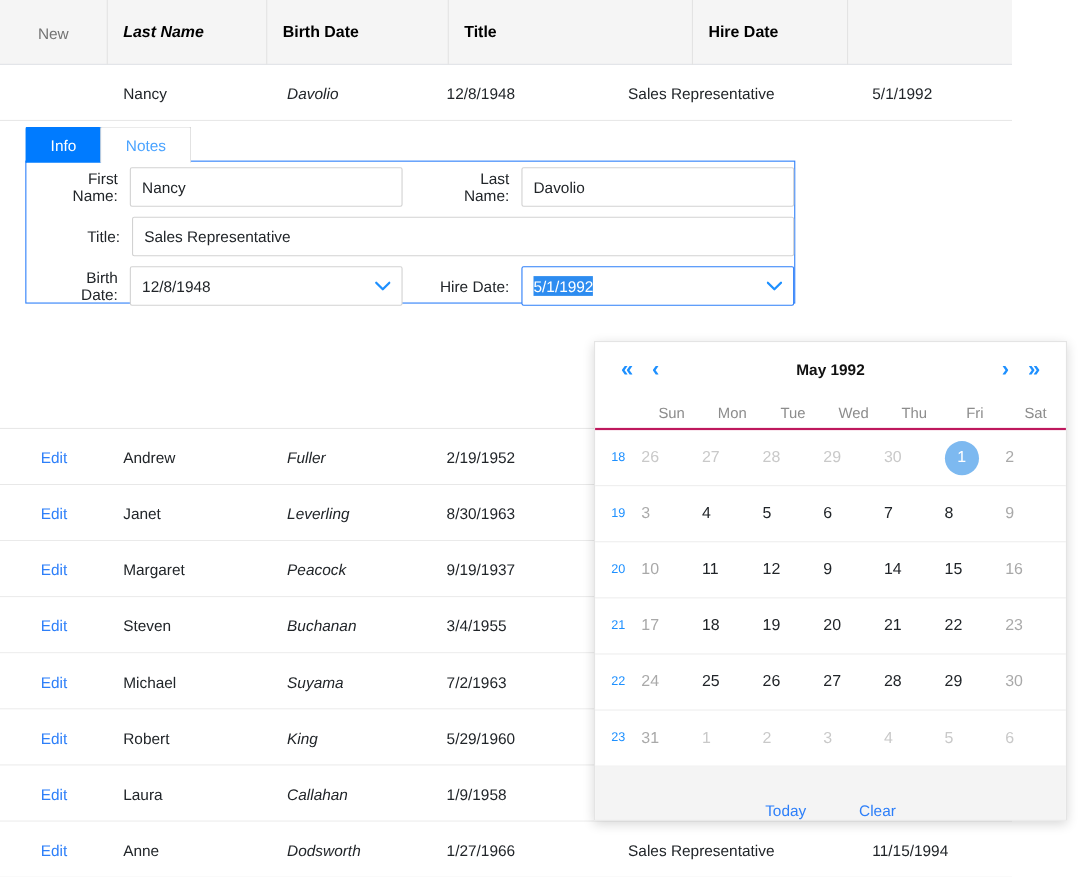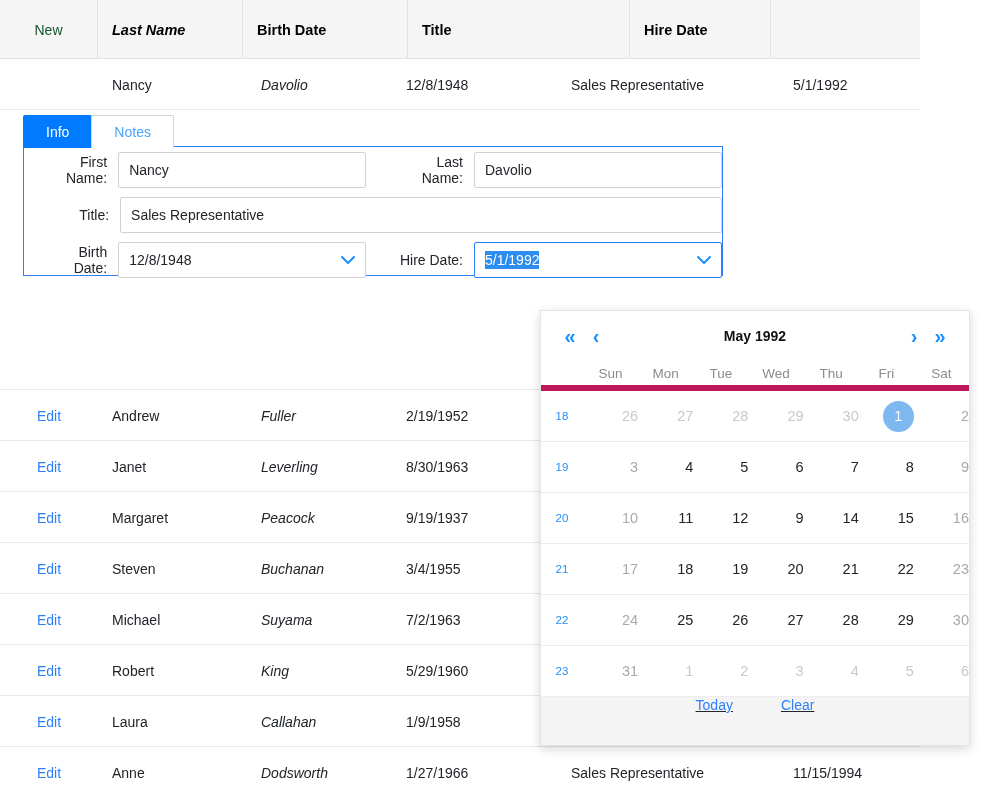--- a/index.html
+++ b/index.html
@@ -54,21 +54,21 @@
     color: #212529;
     overflow: hidden;
     white-space: nowrap;
   }
   .grid-row .cmdcell { justify-content: center; }
   .link {
     color: #2d7ff9;
     cursor: pointer;
     font-size: 14px;
   }
-  .link.newlink { color: #14532d; }
+  .link.newlink { color: #737373; }
 
   
   .c-cmd   { width: 98px;  min-width: 98px; }
   .c-fname { width: 149px; min-width: 149px; }
   .c-lname { width: 145px; min-width: 145px; font-style: italic; }
   .c-bdate { width: 165px; min-width: 165px; }
   .c-title { width: 222px; min-width: 222px; }
   .c-hdate { width: 141px; min-width: 141px; }
 
   
@@ -191,21 +191,21 @@
     text-align: center;
     font-weight: bold;
     font-size: 14px;
     color: #111;
     cursor: pointer;
   }
   .cal-dow {
     display: flex;
     height: 30px;
     align-items: center;
-    border-bottom: 6px solid #be185d;
+    border-bottom: 2px solid #be185d;
     padding-left: 0;
   }
   .cal-dow .wk { width: 42px; }
   .cal-dow .d {
     flex: 1;
     text-align: center;
     color: #8c8c8c;
     font-size: 13.5px;
   }
   .cal-week {
@@ -217,45 +217,44 @@
   .cal-week .wk {
     width: 42px;
     text-align: center;
     color: #1e90ff;
     font-size: 11.5px;
   }
   .cal-week .day {
     flex: 1;
     display: flex;
     align-items: center;
-    justify-content: flex-end;
+    justify-content: flex-start;
     font-size: 14.5px;
     color: #212529;
     cursor: pointer;
     height: 51px;
   }
   .cal-week .day.muted   { color: #c9c9c9; }
   .cal-week .day.weekend { color: #a9a9a9; }
   .cal-week .day.selected span {
     background: #7db9f0;
     color: #fff;
     width: 31px; height: 31px;
     border-radius: 50%;
     display: flex;
     align-items: center;
     justify-content: center;
   }
   .cal-foot {
     display: flex;
-    align-items: flex-start;
+    align-items: flex-end;
     justify-content: center;
     gap: 48px;
     height: 48px;
     background: #f4f4f4;
-    text-decoration: underline;
   }
   .cal-foot .link { color: #2d7ff9; cursor: pointer; }
   svg { display: block; }
 </style>
 </head>
 <body>
 
 <div id="root">
 
   <div class="grid">

